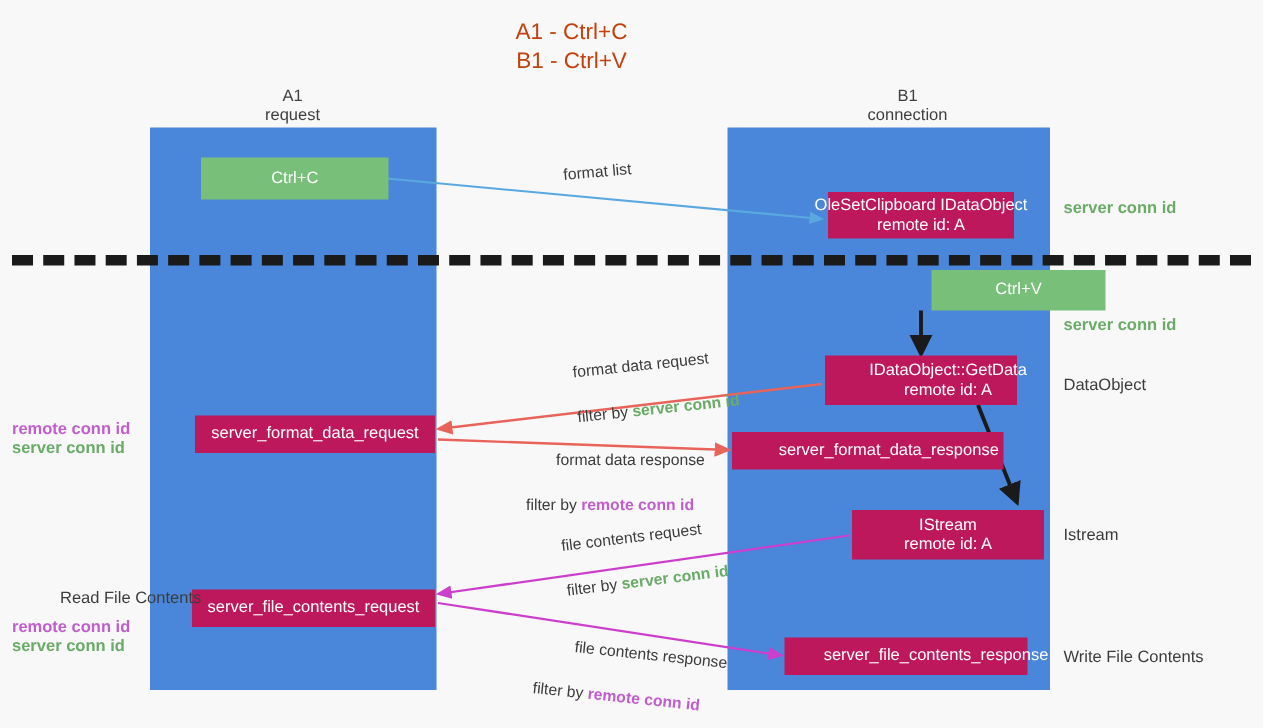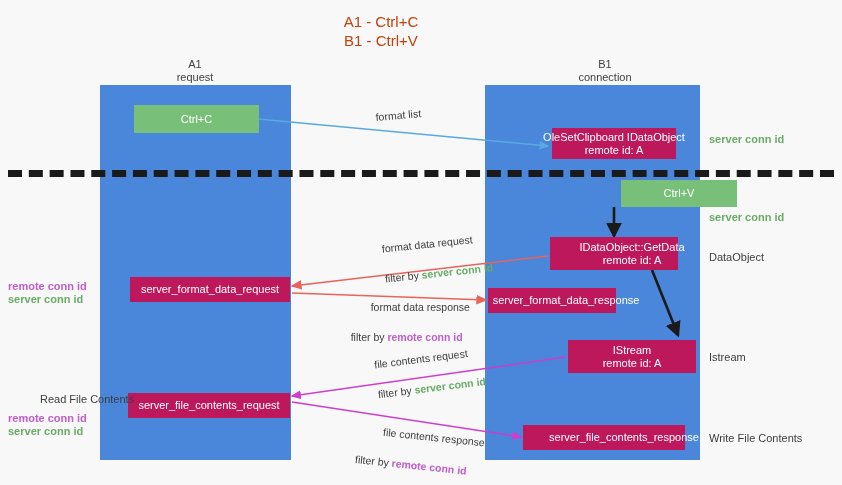--- a/index.html
+++ b/index.html
@@ -118,21 +118,21 @@
   <div class="box green" style="left:585px;top:180px;width:116px;height:27px;margin-left:36px;">Ctrl+V</div>
 
   <div class="box orange" style="left:550px;top:237px;width:128px;height:33px;padding-left:36px;">IDataObject::GetData
 remote id: A</div>
 
   <div class="box orange" style="left:568px;top:340px;width:128px;height:33px;">IStream
 remote id: A</div>
 
   <div class="box orange" style="left:130px;top:277px;width:160px;height:25px;">server_format_data_request</div>
 
-  <div class="box orange" style="left:488px;top:288px;width:128px;height:25px;padding-left:28px;">server_format_data_response</div>
+  <div class="box orange" style="left:488px;top:288px;width:181px;height:25px;padding-left:28px;">server_format_data_response</div>
 
   <div class="box orange" style="left:128px;top:393px;width:162px;height:25px;">server_file_contents_request</div>
 
   <div class="box orange" style="left:523px;top:425px;width:162px;height:25px;padding-left:40px;">server_file_contents_response</div>
 
   <div class="divider"></div>
 
   <div class="arrow-label" style="left:375px;top:110px;transform:rotate(-5deg);transform-origin:left top;">format list</div>
 
   <div class="arrow-label" style="left:368px;top:228px;transform:rotate(-6deg);transform-origin:left top;">

